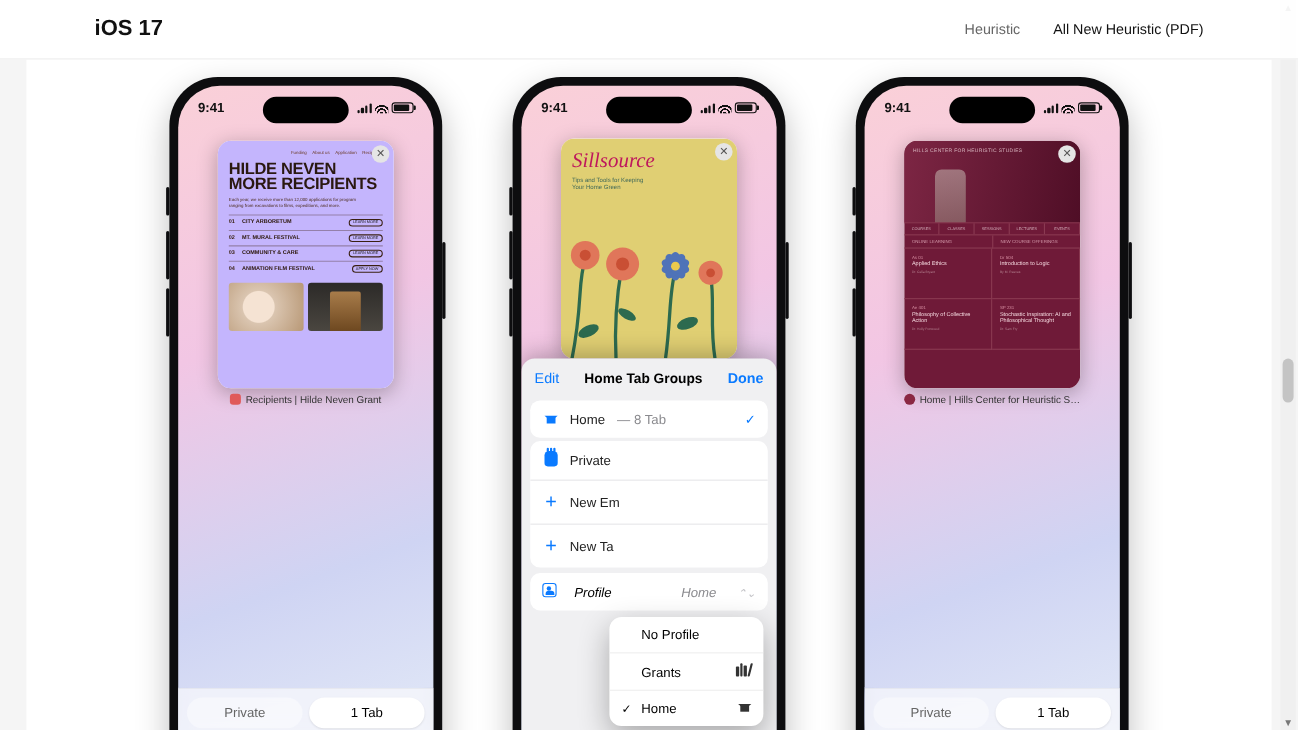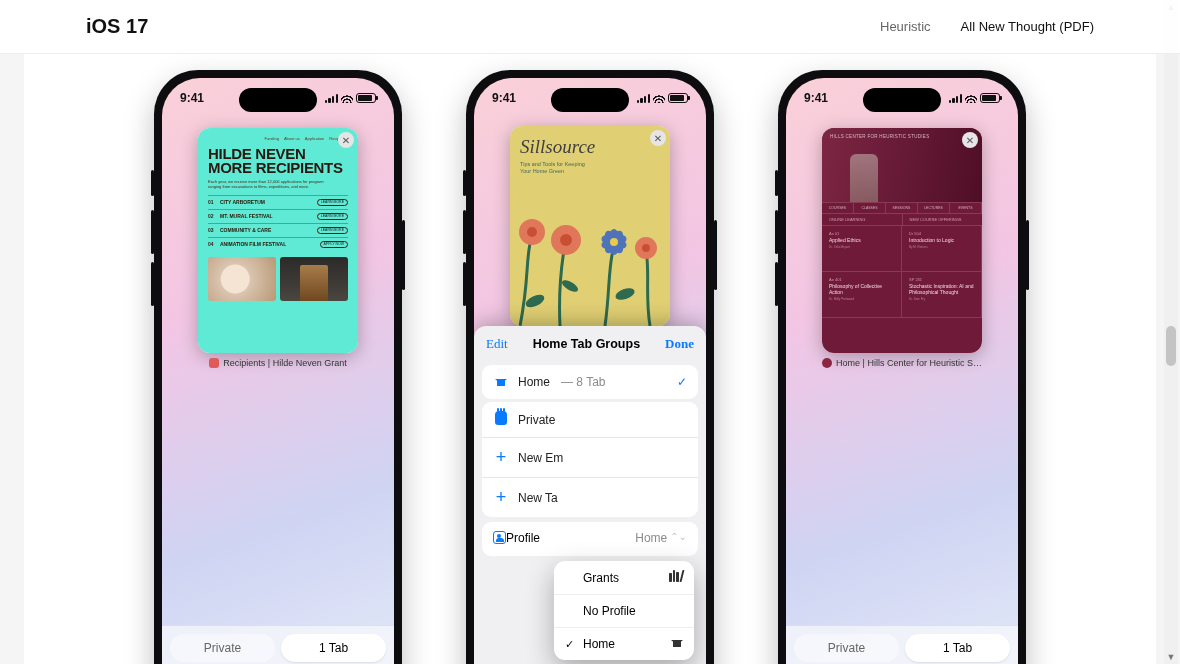--- a/index.html
+++ b/index.html
@@ -89,38 +89,38 @@
     background:#e5e5e5; border-radius:50%; display:flex; align-items:center; justify-content:center;
     font-size:10px; color:#555; z-index:2;
   }
   .tab-label {
     position:absolute; top:280px; left:0; right:0; text-align:center;
     font-size:9px; color:#333; display:flex; align-items:center; justify-content:center; gap:4px;
   }
   .favicon { width:10px; height:10px; border-radius:3px; flex-shrink:0; }
 
   
-  .p1-card { height: 225px; background:#5eead4; color:#1a1a1a; padding:8px 10px; font-size:5px; position:relative; }
+  .p1-card { height: 225px; background:#c4b5fd; color:#1a1a1a; padding:8px 10px; font-size:5px; position:relative; }
   .p1-card .nav-row { display:flex; gap:5px; font-size:4px; color:#6a3a25; margin-bottom:6px; justify-content:flex-end; }
   .p1-card h1 { font-family: Impact, "Arial Black", sans-serif; font-size:15px; line-height:.92; letter-spacing:-.3px; color:#2a1810; }
   .p1-card .sub { font-size:4px; color:#4a2a18; margin:4px 0 6px; line-height:1.3; max-width:120px; }
   .p1-card .row { display:flex; align-items:center; gap:4px; padding:3px 0; border-top:.5px solid rgba(60,30,15,.35); }
   .p1-card .row .num { font-weight:700; font-size:5px; min-width:8px; color:#3a2012; }
   .p1-card .row .ttl { font-weight:700; font-size:5px; color:#2a1508; flex:1; }
   .p1-card .row .pill { font-size:3.5px; border:.5px solid #3a2012; border-radius:6px; padding:.5px 3px; }
   .p1-card .row:last-of-type .pill { background:#2a1508; color:#f09b76; }
   .p1-card .imgs { display:flex; gap:4px; margin-top:6px; }
   .p1-card .imgs div { flex:1; height:44px; border-radius:3px; }
   .p1-card .imgs .a { background: radial-gradient(circle at 40% 50%, #f5e3d3 14px, #dac5b0 15px, #b89876 100%); }
   .p1-card .imgs .b { background: linear-gradient(#2c2a28,#4a4640); position:relative; }
   .p1-card .imgs .b::after{content:"";position:absolute;left:30%;right:30%;top:8px;bottom:0;background:linear-gradient(#a87c4a,#6e4820);border-radius:2px 2px 0 0;}
 
   
   .p2-card { height: 200px; background:#e0cf73; padding:10px; position:relative; }
-  .p2-card .ttl { font-family: Georgia, serif; font-size:19px; color:#404040; font-style:italic; font-weight:500; }
+  .p2-card .ttl { font-family: Georgia, serif; font-size:19px; color:#be185d; font-style:italic; font-weight:500; }
   .p2-card .sub { font-size:5.5px; color:#436a58; margin-top:3px; line-height:1.3; }
   .p2-card svg { position:absolute; left:0; right:0; bottom:0; width:100%; height:120px; }
 
   
   .p3-card { height: 225px; background:#6f1a38; color:#d6b5bf; font-size:4px; }
   .p3-card .hero { height:74px; background: linear-gradient(100deg,#7d2644,#4f0e26); position:relative; padding:6px 8px; }
   .p3-card .hero .tag { font-size:4.5px; color:#d9b6c0; letter-spacing:.3px; }
   .p3-card .hero .big { font-family: Georgia, serif; font-size:34px; font-weight:700; color:#3f6a95; line-height:.8; letter-spacing:-2px; margin-top:2px; }
   .p3-card .hero .statue { position:absolute; left:28px; bottom:0; width:28px; height:48px; background:linear-gradient(#cfc9be,#a09688); border-radius:6px 6px 0 0; opacity:.5; }
   .p3-card .tabs { display:flex; border-top:.5px solid #8a3a52; border-bottom:.5px solid #8a3a52; }
@@ -155,36 +155,36 @@
     position:absolute; left:0; right:0; bottom:0; top:248px;
     background:#f0f0f2;
     border-radius:12px 12px 0 0;
     box-shadow: 0 -4px 20px rgba(0,0,0,.25);
     font-size:12px;
     display:flex; flex-direction:column;
     overflow:hidden;
   }
   .sheet .hdr { display:flex; align-items:center; justify-content:space-between; padding:10px 12px; }
   .sheet .hdr .ttl { font-weight:600; font-size:12.5px; }
-  .sheet .hdr .l, .sheet .hdr .r { color:#0a7aff; font-size:13px;font-family:Liberation Serif, serif; }
+  .sheet .hdr .l, .sheet .hdr .r { color:#0a7aff; font-size:13px; }
   .sheet .hdr .r { font-weight:600; }
   .sheet .grp {
     margin:3px 8px 0; background:#fff; border-radius:9px; overflow:hidden;
   }
   .sheet .item {
     display:flex; align-items:center; gap:9px; padding:9px 11px;
     border-top:.5px solid #e6e6e8; font-size:12px; color:#222;
   }
   .sheet .item:first-child { border-top:none; }
   .sheet .item .ico { width:16px; text-align:center; color:#0a7aff; font-size:14px; }
   .sheet .item .tail { margin-left:auto; color:#0a7aff; }
   .sheet .item .sub { color:#8a8a8e; }
   .sheet .profile-row {
     margin:5px 8px 0; background:#fff; border-radius:9px;
-    display:flex; align-items:flex-start; padding:9px 11px; gap:0;
+    display:flex; align-items:flex-end; padding:9px 11px; gap:16px;font-style:italic;
   }
   .sheet .profile-row .val { margin-left:auto; color:#8a8a8e; font-size:12px; }
   .sheet .profile-row .chev { color:#c2c2c6; font-size:10px; margin-left:3px; }
 
   
   .pop {
     position:absolute; right:12px; bottom:58px; width:140px;
     background:#fff; border-radius:11px;
     box-shadow: 0 10px 28px rgba(0,0,0,.3);
     overflow:hidden; z-index:20;
@@ -223,21 +223,21 @@
   .ico-profile::after{content:"";position:absolute;left:1.5px;right:1.5px;bottom:1.5px;height:3.5px;background:currentColor;border-radius:3px 3px 0 0;}
   .ico-chev-down::after{content:"";display:inline-block;width:6px;height:6px;border-right:1.8px solid currentColor;border-bottom:1.8px solid currentColor;transform:rotate(45deg) translateY(-2px);}
 </style>
 </head>
 <body>
 
 <div class="page-header">
   <div class="title">iOS 17</div>
   <div class="nav">
     <span>Heuristic</span>
-    <span>All New Thought (PDF)</span>
+    <span>All New Heuristic (PDF)</span>
   </div>
 </div>
 
 <div class="scroll-v">
   <div class="arr up">▲</div>
   <div class="thumb"></div>
   <div class="arr dn">▼</div>
 </div>
 
 <div class="stage">
@@ -419,31 +419,31 @@
           <span class="ico"><span class="ico-profile" style="color:#0a7aff;"></span></span>
           <span>Profile</span>
           <span class="val">Home</span>
           <span class="chev">⌃⌄</span>
         </div>
       </div>
 
       <div class="pop">
         <div class="opt">
           <span class="chk"></span>
+          <span>No Profile</span>
+        </div>
+        <div class="opt">
+          <span class="chk"></span>
           <span>Grants</span>
           <span class="end"><span class="ico-books" style="color:#333;">
                 <i></i>
                 <i></i>
                 <i></i>
                 <i></i>
               </span></span>
-        </div>
-        <div class="opt">
-          <span class="chk"></span>
-          <span>No Profile</span>
         </div>
         <div class="opt">
           <span class="chk ico-check"></span>
           <span>Home</span>
           <span class="end"><span class="ico-home" style="color:#333;"></span></span>
         </div>
       </div>
     </div>
   </div>
 

